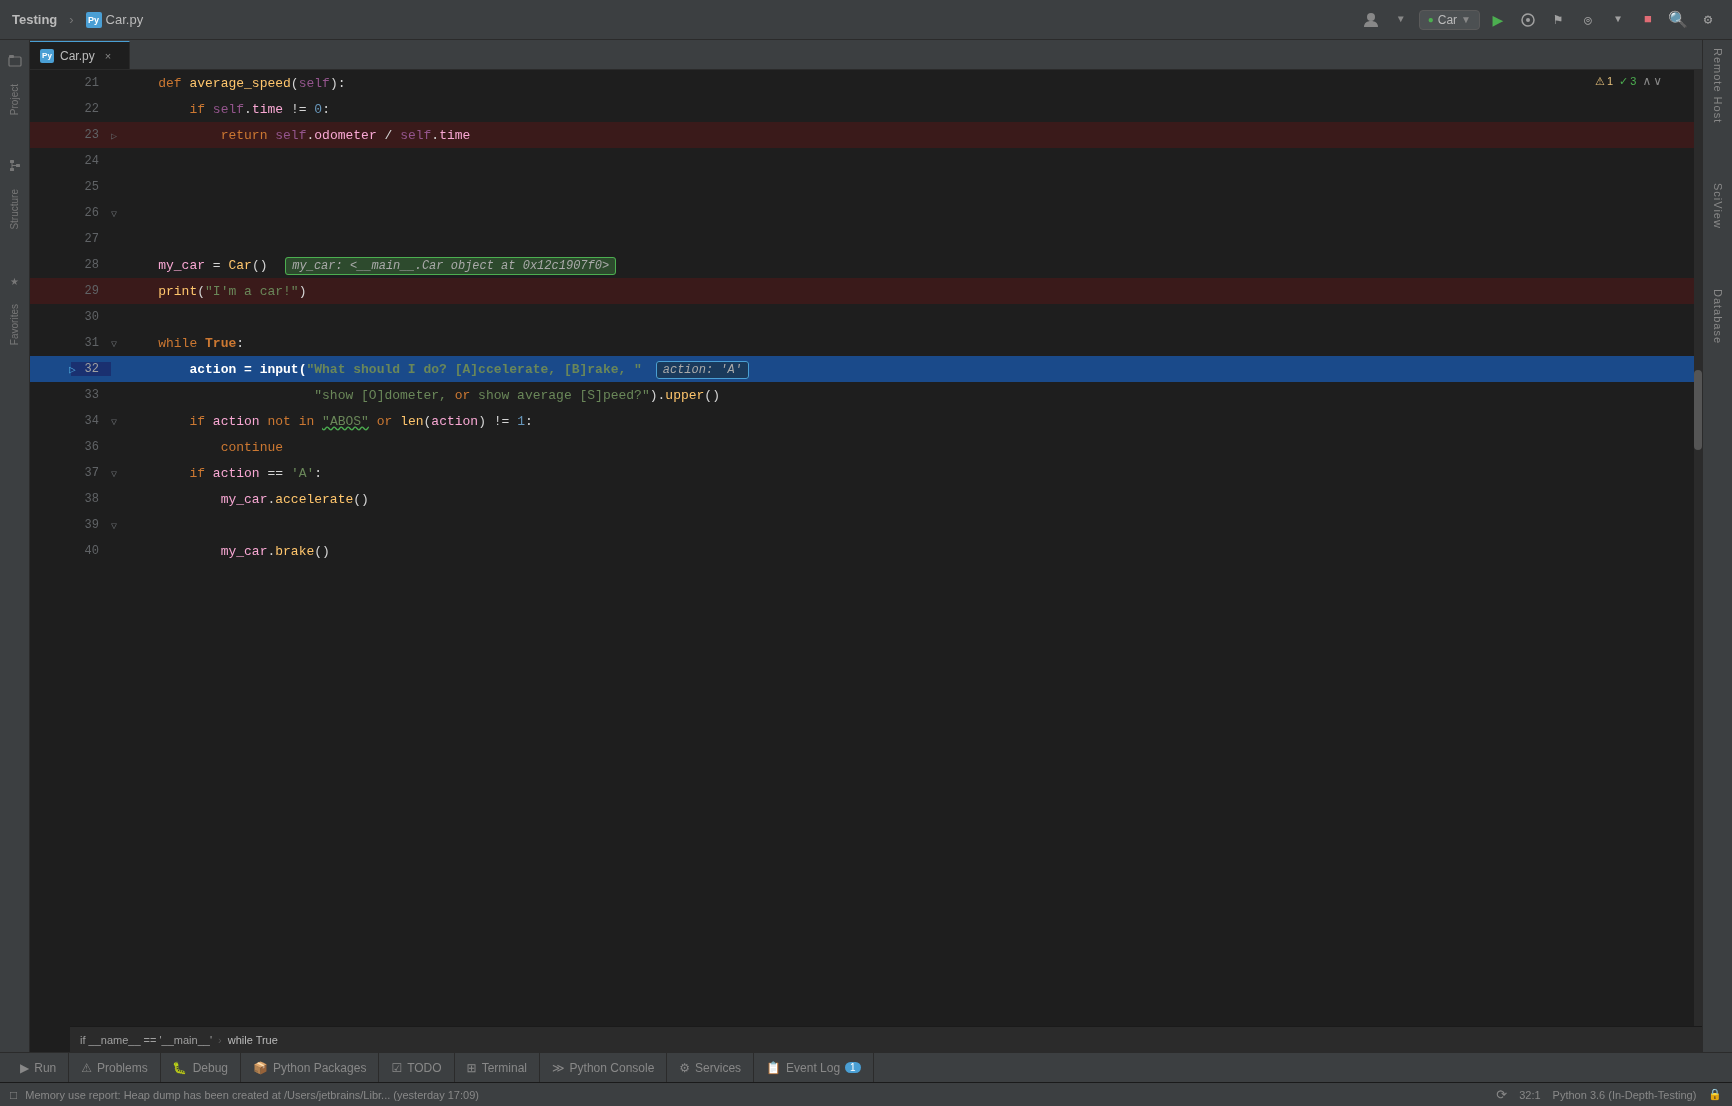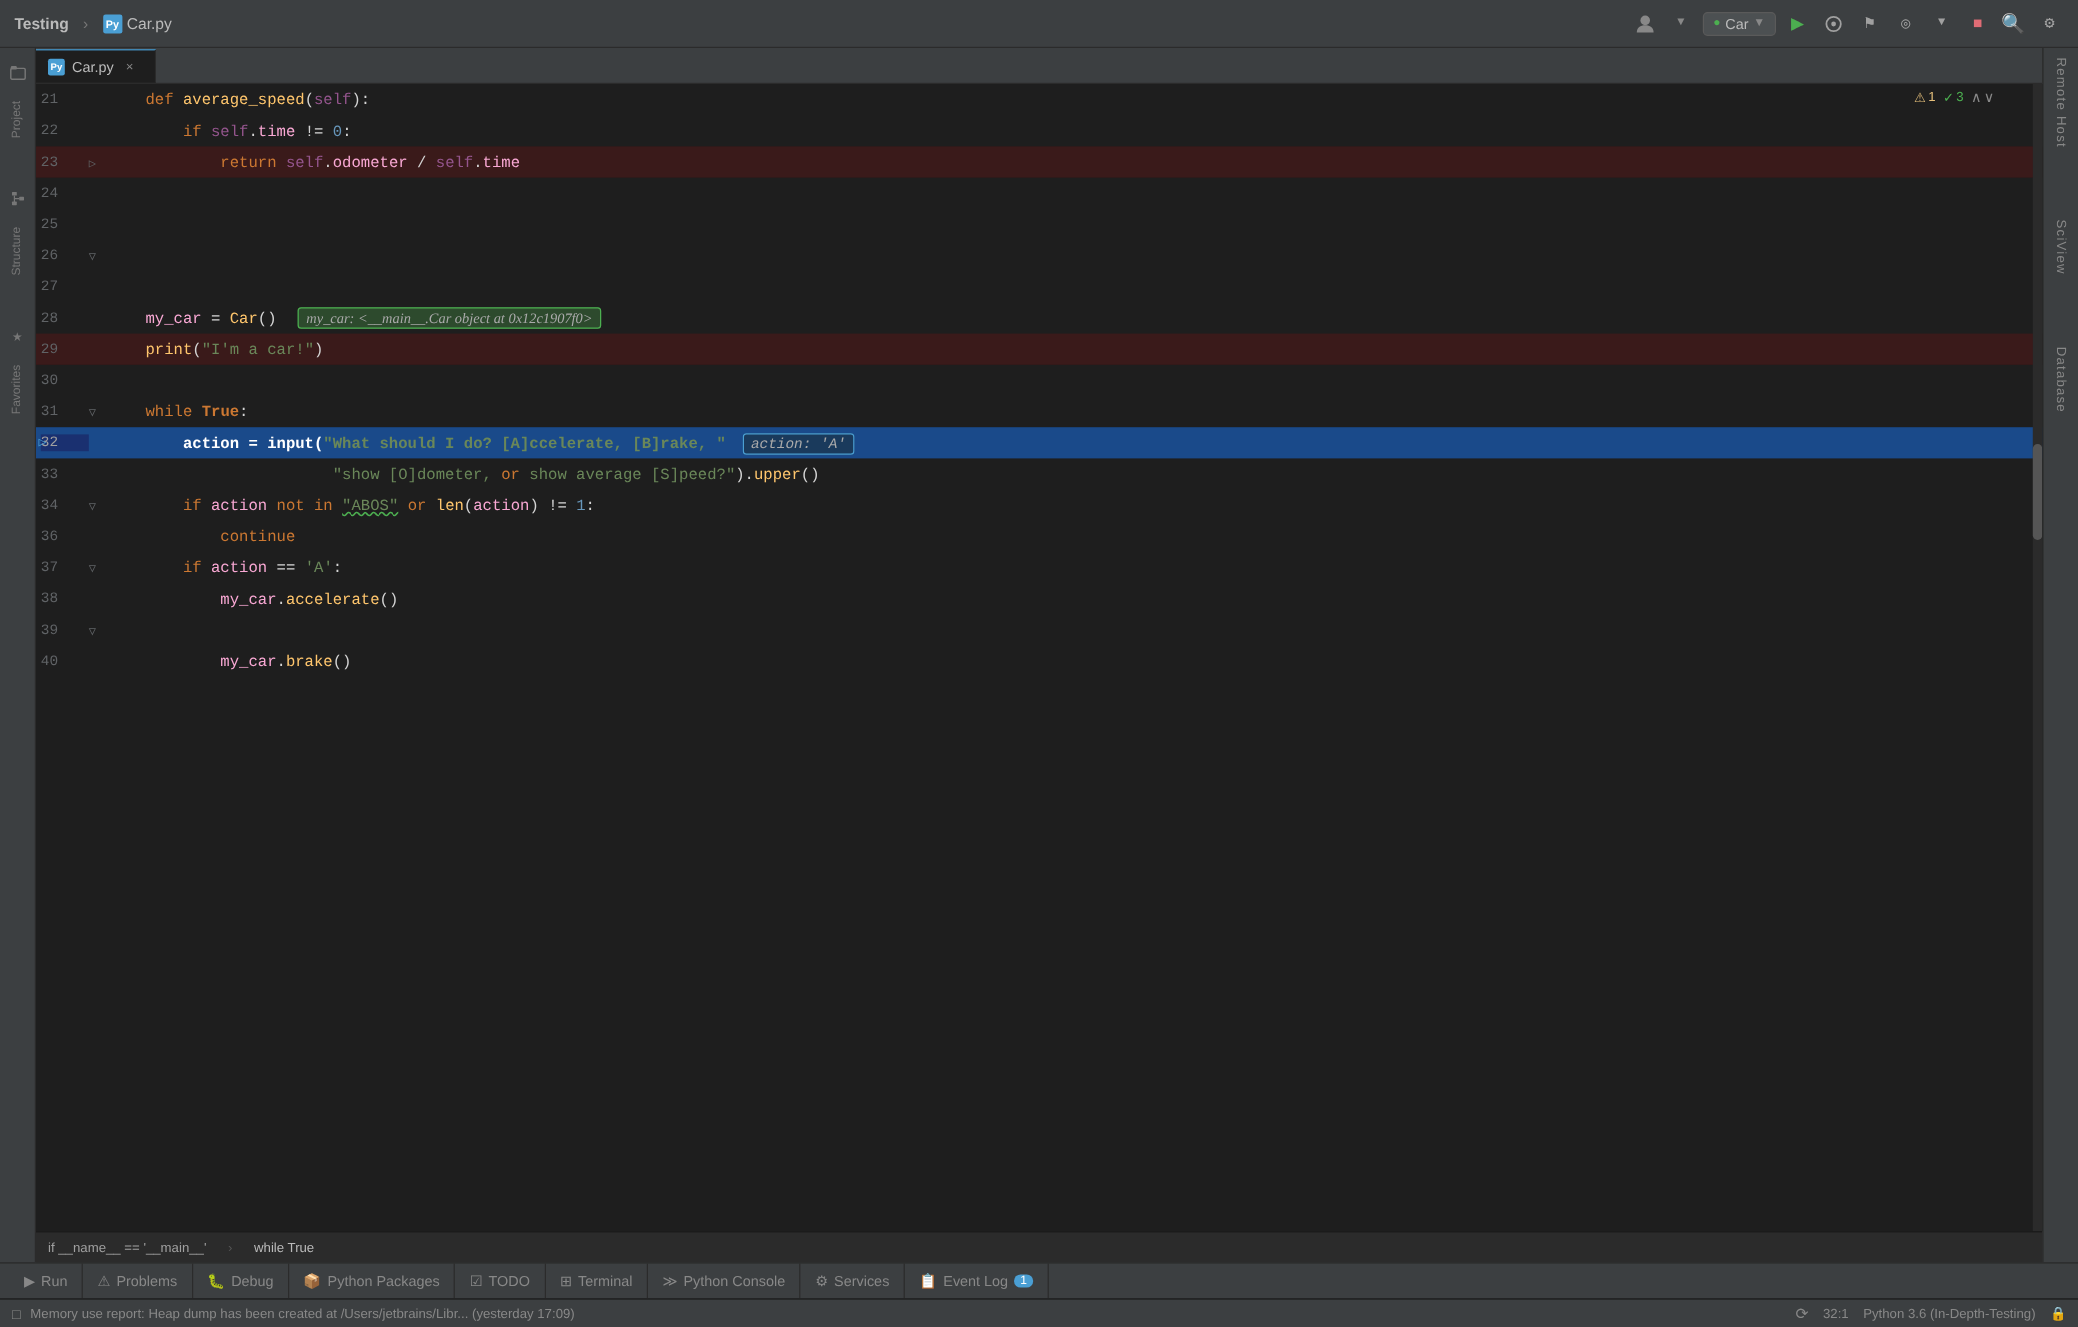--- a/index.html
+++ b/index.html
@@ -156,25 +156,27 @@
       display: flex;
       align-items: center;
       position: relative;
       padding-left: 4px;
     }
     .code-line.breakpoint-line { background: #3a1a1a; }
     .code-line.selected-line { background: #1a4a8a; }
 
     .line-num {
       width: 40px;
+      text-align: right;
       color: #606366;
       font-size: 12px;
       padding-right: 12px;
       flex-shrink: 0;
       position: relative;
+      margin-left: 37px;
     }
 
     .gutter-col {
       width: 16px;
       flex-shrink: 0;
       position: relative;
     }
     .fold-indicator {
       color: #606366;
       font-size: 10px;
@@ -203,21 +205,20 @@
     .inline-hint {
       background: #2d4a2d;
       border: 1px solid #4caf50;
       border-radius: 3px;
       padding: 1px 6px;
       font-size: 12px;
       color: #aaaaaa;
       font-style: italic;
       margin-left: 10px;
       white-space: nowrap;
-      font-family: Liberation Serif, serif;
     }
 
     
     .action-hint {
       background: #1a3a5c;
       border: 1px solid #4a9fd4;
       border-radius: 3px;
       padding: 1px 6px;
       font-size: 12px;
       color: #aaaaaa;
@@ -300,26 +301,27 @@
       border-radius: 4px;
     }
 
     
     .breadcrumb-bar {
       height: 26px;
       background: #2b2b2b;
       display: flex;
       align-items: center;
       padding: 0 10px;
-      gap: 18px;
+      gap: 6px;
       font-family: Arial, sans-serif;
       font-size: 11px;
       color: #888;
       flex-shrink: 0;
       border-top: 1px solid #1a1a1a;
+      margin-left: 40px;
     }
     .breadcrumb-sep { color: #555; }
     .breadcrumb-item { color: #a0a0a0; }
     .breadcrumb-item.active { color: #bbbbbb; }
 
     
     .bottom-tabs {
       height: 30px;
       background: #3c3f41;
       display: flex;

